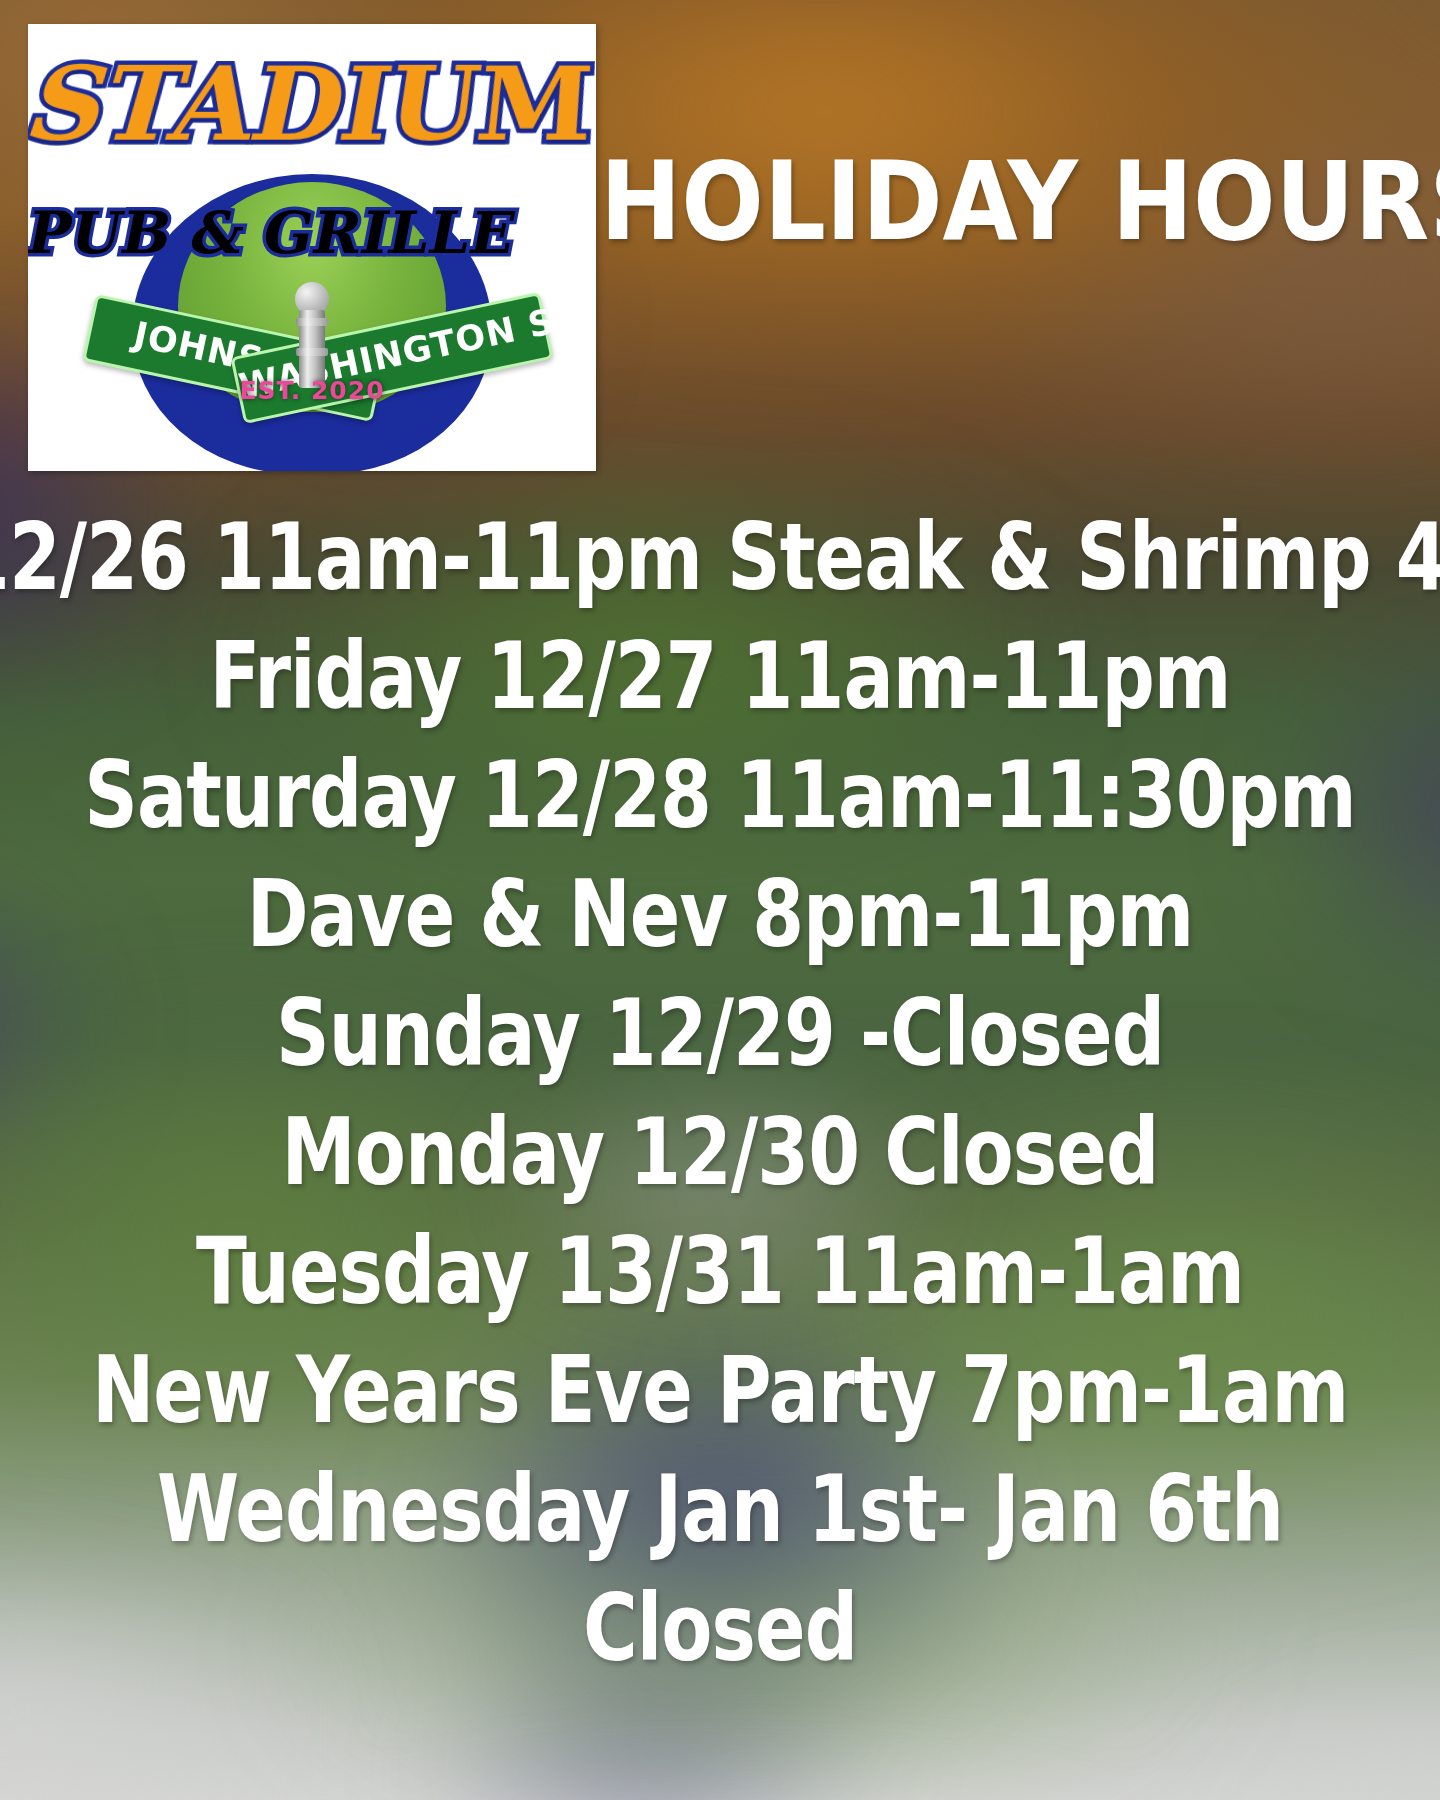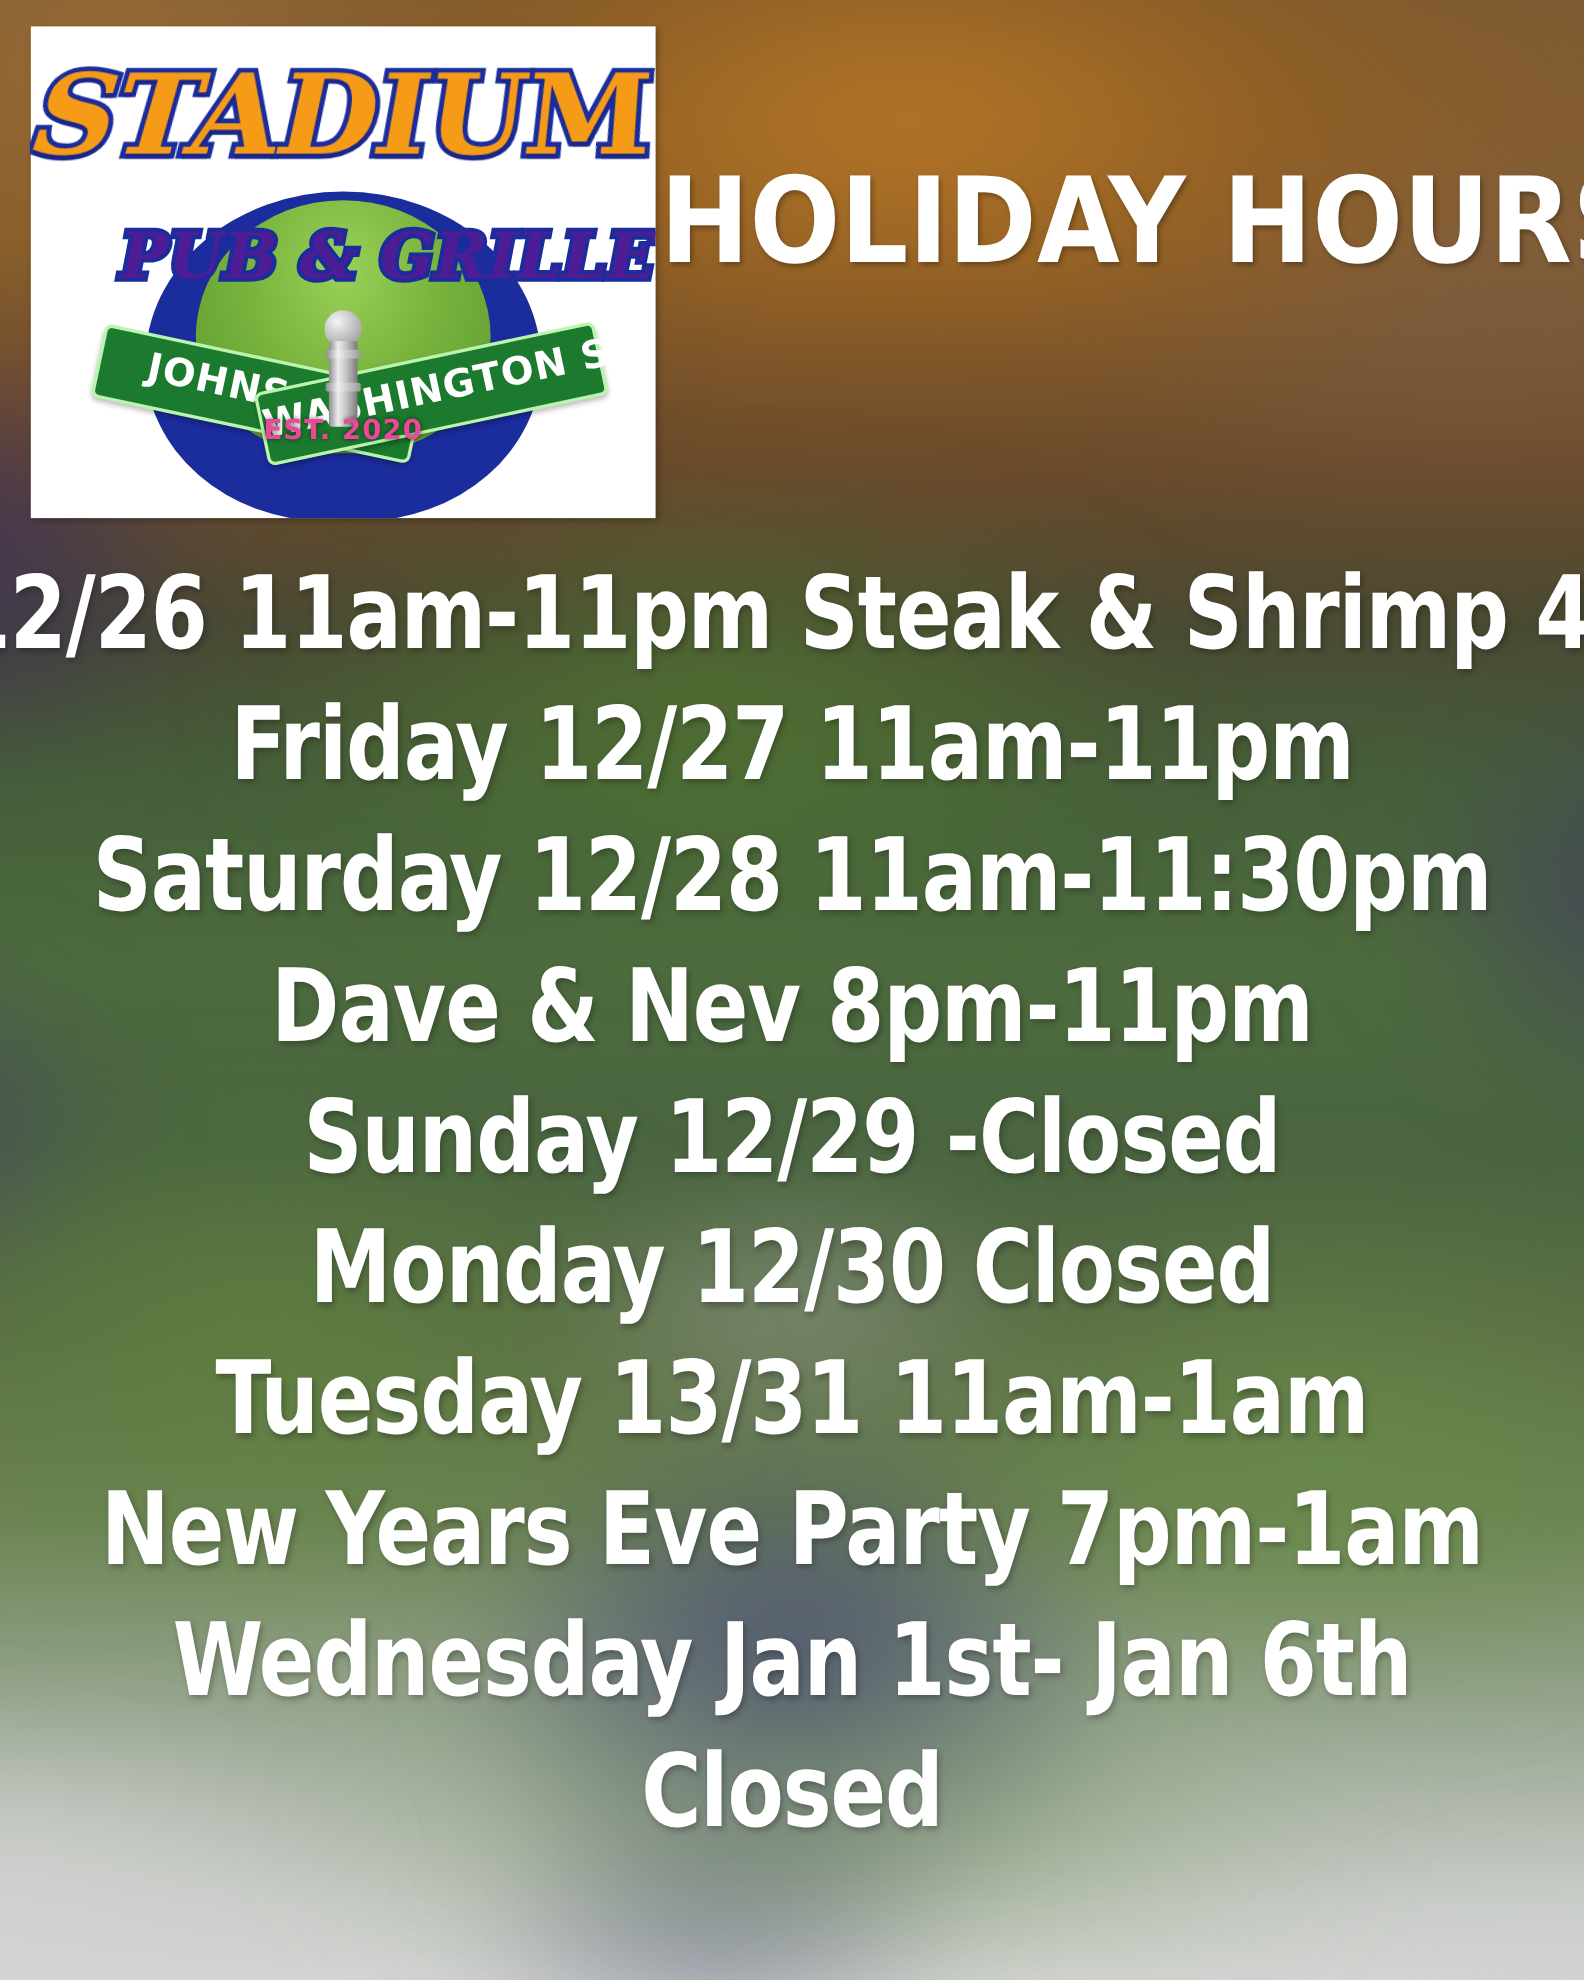--- a/index.html
+++ b/index.html
@@ -152,27 +152,27 @@
     -webkit-text-stroke: 9px #1b2c9c;
     paint-order: stroke fill;
     transform: perspective(460px) rotateX(13deg);
     text-shadow: 0 5px 0 rgba(20,30,110,0.35);
     white-space: nowrap;
   }
   .logo-pubgrille {
     position: absolute;
     left: 0; right: 0;
     top: 175px;
-    text-align: right;
+    text-align: left;
     font-family: "DejaVu Serif", serif;
     font-weight: bold;
     font-style: italic;
     font-size: 58px;
     letter-spacing: 0px;
-    color: #4c1d95;
+    color: #000000;
     -webkit-text-stroke: 7px #1b2c9c;
     paint-order: stroke fill;
     white-space: nowrap;
   }
 
   
   .logo-post {
     position: absolute;
     left: 50%;
     margin-left: -19px;

